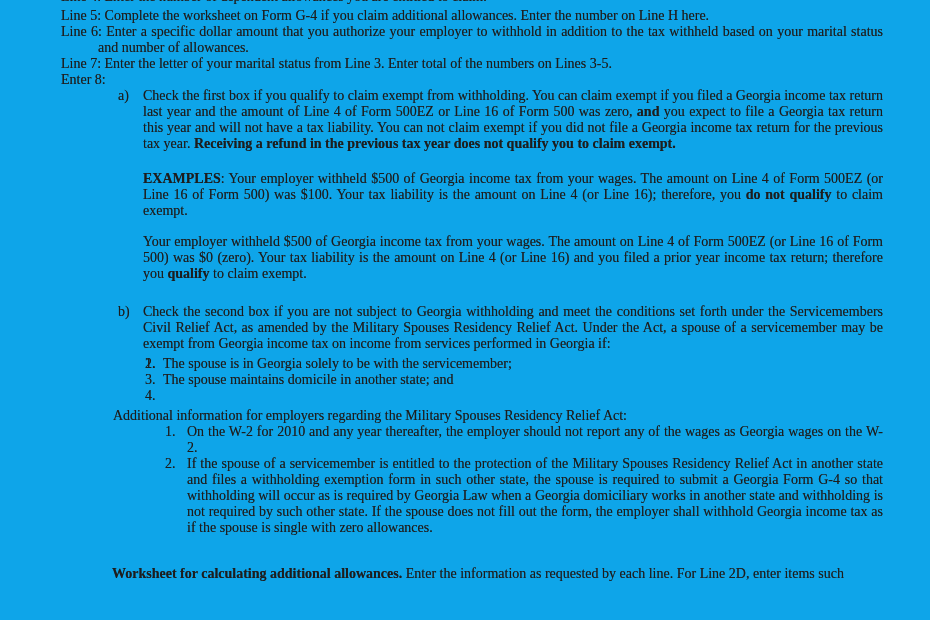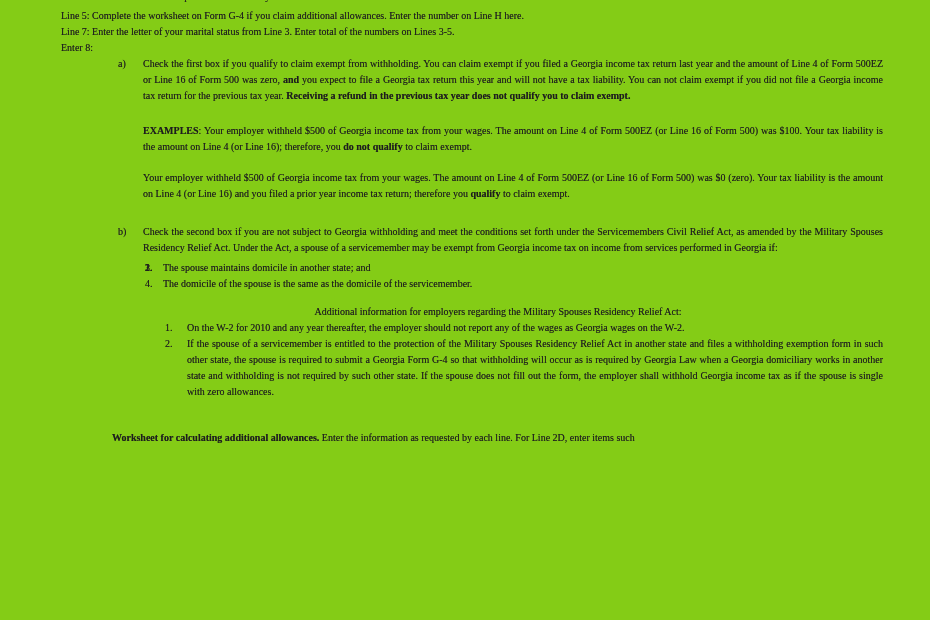--- a/index.html
+++ b/index.html
@@ -1,23 +1,23 @@
 <!DOCTYPE html>
 <html><head>
 <meta charset="utf-8">
 <style>
   html, body { margin: 0; padding: 0; background: #ffffff; }
   .page {
     position: relative;
     width: 930px;
     height: 620px;
-    background: #84cc16;
+    background: #0ea5e9;
     overflow: hidden;
     font-family: "Liberation Serif", "DejaVu Serif", serif;
-    font-size: 10px;
+    font-size: 14px;
     line-height: 16px;
     color: #1d1d1d;
     text-shadow: 0 0 0.5px rgba(40,40,40,0.65);
   }
   .content {
     position: absolute;
     left: 61px;
     top: 0;
     width: 822px;
   }
@@ -57,21 +57,21 @@
   .mt-examples { margin-top: 19px; }
   .mt-example2 { margin-top: 15px; }
   .mt-itemb    { margin-top: 22px; }
   .cond-list { margin-top: 4px; }
   .cond-row {
     position: relative;
     margin-left: 84px;
     padding-left: 18px;
   }
   .cond-row .num { position: absolute; left: 0; top: 0; }
-  .emp-heading { margin-top: 12px; margin-left: 52px; text-align: center; }
+  .emp-heading { margin-top: 20px; margin-left: 52px; }
   .emp-row {
     position: relative;
     margin-left: 104px;
     padding-left: 22px;
     text-align: justify;
   }
   .emp-row .num { position: absolute; left: 0; top: 0; }
   .worksheet-row { margin-top: 30px; margin-left: 51px; }
   .b { font-weight: bold; }
 </style>
@@ -84,20 +84,25 @@
 
   <div class="content">
 
     <div class="line-row">
       <span>Line 5:</span>
       <span> </span>
       <span>Complete the worksheet on Form G-4 if you claim additional allowances.  Enter the number on Line H here.</span>
     </div>
 
 
+    <div class="line-row">
+      <span>Line 6:</span>
+      <span> </span>
+      <span>Enter a specific dollar amount that you authorize your employer to withhold in addition to the tax withheld based on your marital status and number of allowances.</span>
+    </div>
 
     <div class="line-row">
       <span>Line 7:</span>
       <span> </span>
       <span>Enter the letter of your marital status from Line 3.  Enter total of the numbers on Lines 3-5.</span>
     </div>
 
     <div class="line-row">
       <span>Enter 8:</span>
     </div>
@@ -119,28 +124,28 @@
       <span class="marker">b)</span>
       <span>Check the second box if you are not subject to Georgia withholding and meet the conditions set forth under the Servicemembers Civil Relief Act, as amended by the Military Spouses Residency Relief Act.  Under the Act, a spouse of a servicemember may be exempt from Georgia income tax on income from services performed in Georgia if:</span>
     </div>
 
     <div class="cond-list">
       <div class="cond-row">
         <span class="num">1.</span>
       </div>
       <div class="cond-row">
         <span class="num">2.</span>
+        <span>The spouse is in Georgia solely to be with the servicemember;</span>
       </div>
       <div class="cond-row">
         <span class="num">3.</span>
         <span>The spouse maintains domicile in another state; and</span>
       </div>
       <div class="cond-row">
         <span class="num">4.</span>
-        <span>The domicile of the spouse is the same as the domicile of the servicemember.</span>
       </div>
     </div>
 
     <div class="emp-heading">Additional information for employers regarding the Military Spouses Residency Relief Act:</div>
 
     <div>
       <div class="emp-row">
         <span class="num">1.</span>
         <span>On the W-2 for 2010 and any year thereafter, the employer should not report any of the wages as Georgia wages on the W-2.</span>
       </div>

